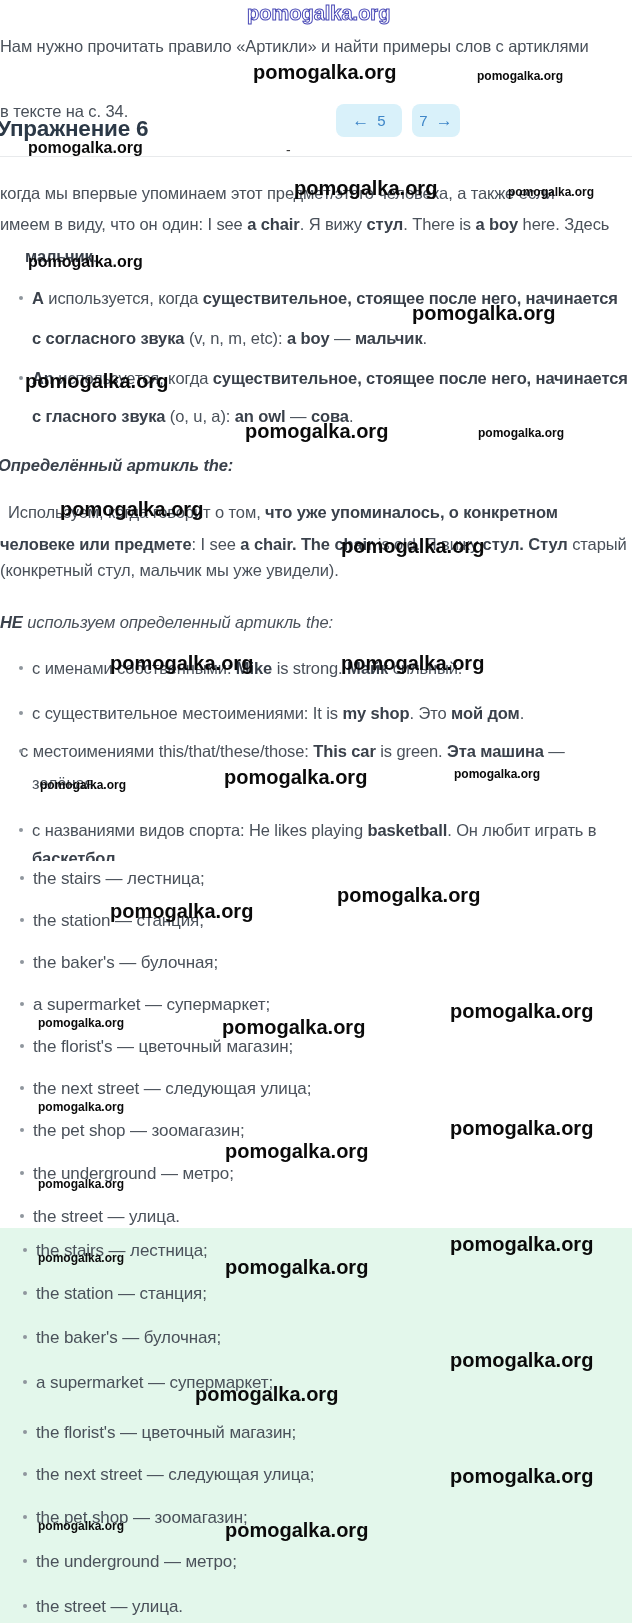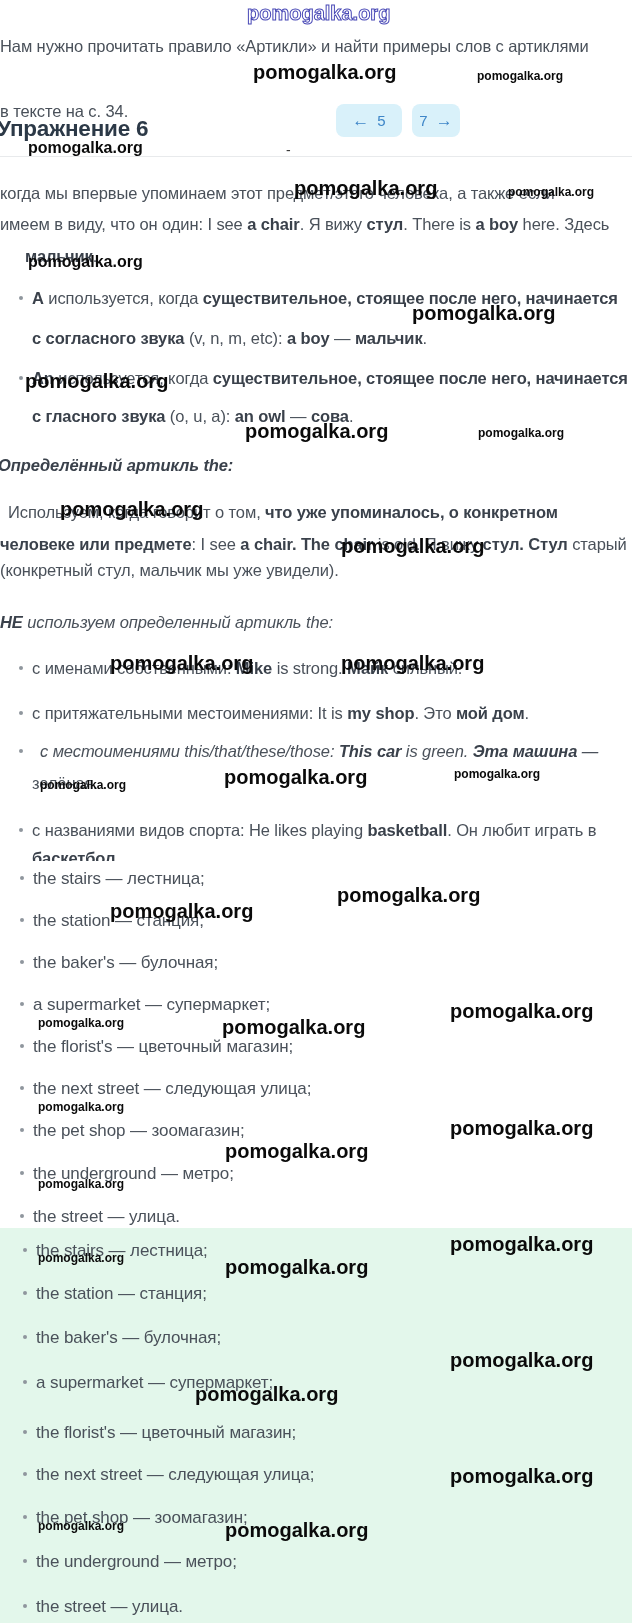--- a/index.html
+++ b/index.html
@@ -69,23 +69,23 @@
       <div class="tline" style="top: 368px; left: 32px;"><span class="b">An</span><span> используется, когда </span><span class="b">существительное, стоящее после него, начинается</span></div>
       <span class="dot" style="left: 19px; top: 376px;"></span>
       <div class="tline" style="top: 406px; left: 32px;"><span class="b">с гласного звука</span><span> (o, u, a): </span><span class="b">an owl</span><span> — </span><span class="b">сова</span><span>.</span></div>
       <div class="tline" style="top: 455px; left: -2px;"><span class="bi">Определённый артикль the:</span></div>
       <div class="tline" style="top: 502px; left: 0px; padding-left: 8px;"><span>Используем, когда говорит о том, </span><span class="b">что уже упоминалось, о конкретном</span></div>
       <div class="tline" style="top: 534px; left: 0px;"><span class="b">человеке или предмете</span><span>: I see </span><span class="b">a chair. The chair</span><span> is old. Я вижу </span><span class="b">стул. Стул</span><span> старый</span></div>
       <div class="tline" style="top: 560px; left: 0px;"><span>(конкретный стул, мальчик мы уже увидели).</span></div>
       <div class="tline" style="top: 612px; left: 0px;"><span class="bi">НЕ</span><span class="i"> используем определенный артикль the:</span></div>
       <div class="tline" style="top: 658px; left: 32px;"><span>с именами собственными: </span><span class="b">Mike</span><span> is strong. </span><span class="b">Майк</span><span> сильный.</span></div>
       <span class="dot" style="left: 19px; top: 666px;"></span>
-      <div class="tline" style="top: 703px; left: 32px;"><span>с притяжательными местоимениями: It is </span><span class="b">my shop</span><span>. Это </span><span class="b">мой дом</span><span>.</span></div>
+      <div class="tline" style="top: 703px; left: 32px;"><span>с существительное местоимениями: It is </span><span class="b">my shop</span><span>. Это </span><span class="b">мой дом</span><span>.</span></div>
       <span class="dot" style="left: 19px; top: 711px;"></span>
-      <div class="tline" style="top: 741px; left: 40px; font-style: italic;"><span>с местоимениями this/that/these/those: </span><span class="b">This car</span><span> is green. </span><span class="b">Эта машина</span><span> —</span></div>
+      <div class="tline" style="top: 741px; left: 20px;"><span>с местоимениями this/that/these/those: </span><span class="b">This car</span><span> is green. </span><span class="b">Эта машина</span><span> —</span></div>
       <span class="dot" style="left: 19px; top: 749px;"></span>
       <div class="tline" style="top: 773px; left: 32px;"><span>зелёная.</span></div>
       <div class="tline" style="top: 820px; left: 32px;"><span>с названиями видов спорта: He likes playing </span><span class="b">basketball</span><span>. Он любит играть в</span></div>
       <span class="dot" style="left: 19px; top: 828px;"></span>
       <div class="tline" style="top: 848px; left: 32px; height: 13px; overflow: hidden;"><span class="b">баскетбол</span></div>
       <div class="tline lg" style="top: 868px; left: 33px;"><span>the stairs — лестница;</span></div>
       <span class="dot" style="left: 20px; top: 876px;"></span>
       <div class="tline lg" style="top: 910px; left: 33px;"><span>the station — станция;</span></div>
       <span class="dot" style="left: 20px; top: 918px;"></span>
       <div class="tline lg" style="top: 952px; left: 33px;"><span>the baker's — булочная;</span></div>

